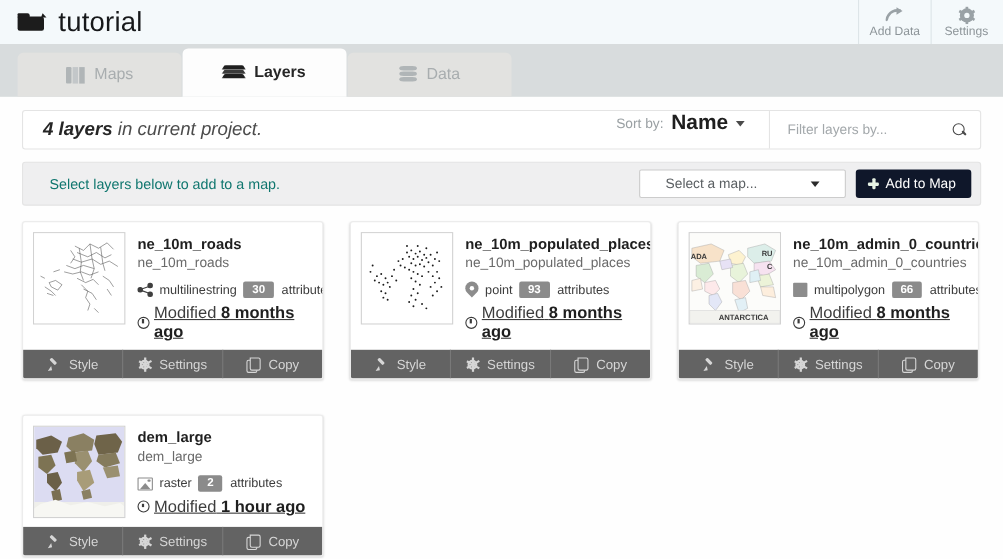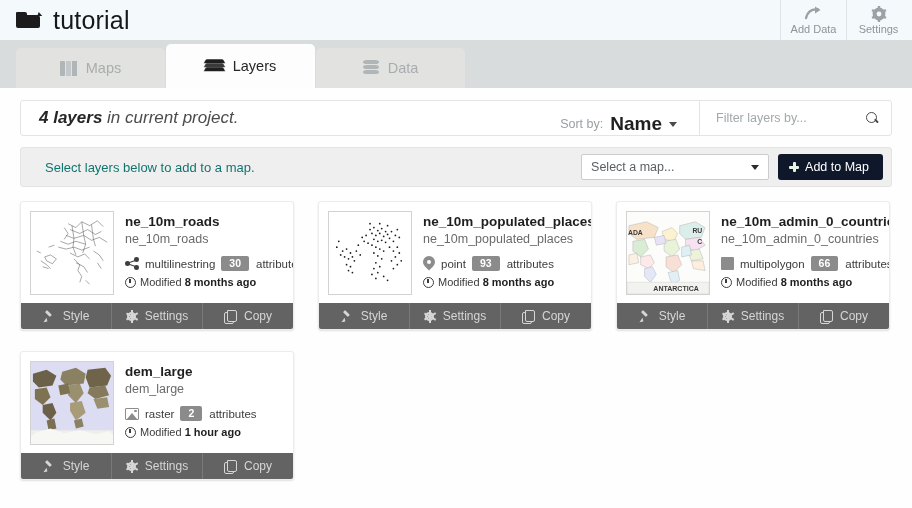--- a/index.html
+++ b/index.html
@@ -55,21 +55,21 @@
     position: relative;
   }
   .tab {
     width: 149px; height: 40px; margin-right: 1px;
     display: flex; align-items: center; justify-content: center; gap: 9px;
     background: #e2e2e0; border-radius: 5px 5px 0 0;
     cursor: pointer; position: relative;
   }
   .tab .tab-label { font-size: 14.5px; color: #a8adaf; }
   .tab.active { background: #fdfdfd; height: 44px; }
-  .tab.active .tab-label { color: #262626; font-weight: normal; }
+  .tab.active .tab-label { color: #262626; font-weight: bold; }
 
   .ico-maps { width: 17px; height: 15px; position: relative; }
   .ico-maps span { position: absolute; top: 0; width: 5px; height: 15px; background: #b0b5b7; }
   .ico-maps span:nth-child(1) { left: 0; border-radius: 1px; }
   .ico-maps span:nth-child(2) { left: 6px; background: #c3c7c9; }
   .ico-maps span:nth-child(3) { left: 12px; }
 
   .ico-layers { width: 19px; height: 16px; position: relative; }
   .ico-layers i {
     position: absolute; left: 0; width: 19px; height: 6px; background: #1f1f1f;
@@ -88,21 +88,21 @@
   
   .main { background: #fefefe; padding: 12px 20px 0 20px; height: 416px; }
 
   .bar {
     height: 36px; display: flex; align-items: center;
     border: 1px solid #e4e4e4; background: #fff; border-radius: 3px;
     padding: 0 0 0 18px; margin-bottom: 11px;
   }
   .bar .bar-text { font-size: 17px; color: #4c4c4c; font-style: italic; }
   .bar .bar-text b { color: #262626; }
-  .bar-right { margin-left: auto; display: flex; align-items: flex-end; height: 100%; }
+  .bar-right { margin-left: auto; display: flex; align-items: flex-start; height: 100%; }
   .sortby { display: flex; align-items: center; gap: 7px; padding: 0 22px 0 0; cursor: pointer; }
   .sortby .sl { font-size: 12.5px; color: #9aa0a3; }
   .sortby .sv { font-size: 19px; color: #1f1f1f; font-weight: bold; }
   .caret { width: 0; height: 0; border-left: 4.5px solid transparent;
            border-right: 4.5px solid transparent; border-top: 5px solid #4a4a4a; }
   .filterbox {
     border-left: 1px solid #e4e4e4; height: 100%;
     display: flex; align-items: center; width: 192px; padding: 0 12px 0 16px; gap: 6px;
   }
   .filterbox input {
@@ -117,37 +117,37 @@
     background:#4a4a4a; transform: rotate(45deg); border-radius: 1px; }
 
   .bar2 {
     height: 40px; background: #efeff0; border: 1px solid #e4e4e4; border-radius: 3px;
     display: flex; align-items: center; padding: 0 0 0 24px; margin-bottom: 14px;
   }
   .bar2 .bar-text { font-size: 13px; color: #0f766e; }
   .bar2-right { margin-left: auto; display: flex; align-items: center; gap: 9px; padding-right: 8px; }
   .map-select {
     width: 188px; height: 26px; background: #fff; border: 1px solid #ccc; border-radius: 2px;
-    display: flex; align-items: center; padding: 0 9px; cursor: pointer;
+    display: flex; align-items: center; padding: 0 23px; cursor: pointer;
   }
   .map-select .ms-text { font-size: 12.5px; color: #5a5f62; }
   .map-select .caret { margin-left: auto; border-top-color:#2b2b2b; }
   .add-map-btn {
     height: 26px; padding: 0 14px 0 11px; background: #0f172a; border: none; border-radius: 3px;
     color: #fff; font-size: 12.5px; font-family: "Liberation Sans", sans-serif;
     display: flex; align-items: center; gap: 6px; cursor: pointer;
   }
   .add-map-btn .mini-plus { position: relative; width: 10px; height: 10px; }
   .add-map-btn .mini-plus::before, .add-map-btn .mini-plus::after {
     content:""; position:absolute; background:#e6f2e4; border-radius:1px; }
   .add-map-btn .mini-plus::before { left:3.5px; top:0; width:3px; height:10px; }
   .add-map-btn .mini-plus::after { top:3.5px; left:0; height:3px; width:10px; }
 
   
-  .cards { display: flex; flex-wrap: wrap; gap: 21px 24px; }
+  .cards { display: flex; flex-wrap: wrap; gap: 32px 24px; }
   .card {
     width: 274px; background: #fff; border: 1px solid #ececec; border-radius: 3px;
     box-shadow: 0 1px 2px rgba(0,0,0,.12); overflow: hidden;
   }
   .card-top { display: flex; padding: 9px 9px 8px 9px; gap: 11px; }
   .thumb {
     width: 84px; height: 84px; flex: none; border: 1px solid #d2d2d2;
     background: #fff; overflow: hidden; cursor: pointer;
   }
   .thumb svg { display: block; width: 100%; height: 100%; }
@@ -157,21 +157,21 @@
   .layer-sub { font-size: 12.5px; color: #6a6a6a; line-height: 16px; margin-top: 1px;
                white-space: nowrap; }
   .meta-row { display: flex; align-items: center; gap: 6px; margin-top: 9px; }
   .geom-name { font-size: 11.5px; color: #3c3c3c; }
   .attr-badge {
     background: #8b8b8b; color: #fff; font-size: 10.5px; font-weight: bold;
     border-radius: 2px; padding: 1px 8px; line-height: 13px;
   }
   .attr-word { font-size: 11.5px; color: #3c3c3c; margin-left: 1px; }
   .mod-row { display: flex; align-items: center; gap: 4px; margin-top: 5px; }
-  .mod-text { font-size: 11px; color: #3c3c3c; }
+  .mod-text { font-size: 15px; color: #3c3c3c; text-decoration: underline; }
   .mod-text b { color: #1f1f1f; }
   .clock-icon { width: 11px; height: 11px; border: 1.4px solid #3c3c3c; border-radius: 50%;
                 position: relative; flex: none; }
   .clock-icon::after { content:""; position:absolute; left:3.4px; top:1.6px; width:1.3px; height:3.6px;
                 background:#3c3c3c; }
 
   
   .g-multiline { width: 14px; height: 13px; position: relative; flex: none; }
   .g-multiline b { position: absolute; width: 4.6px; height: 4.6px; border-radius: 50%; background: #3f3f3f; }
   .g-multiline b:nth-child(1) { right: 0; top: 0; }

